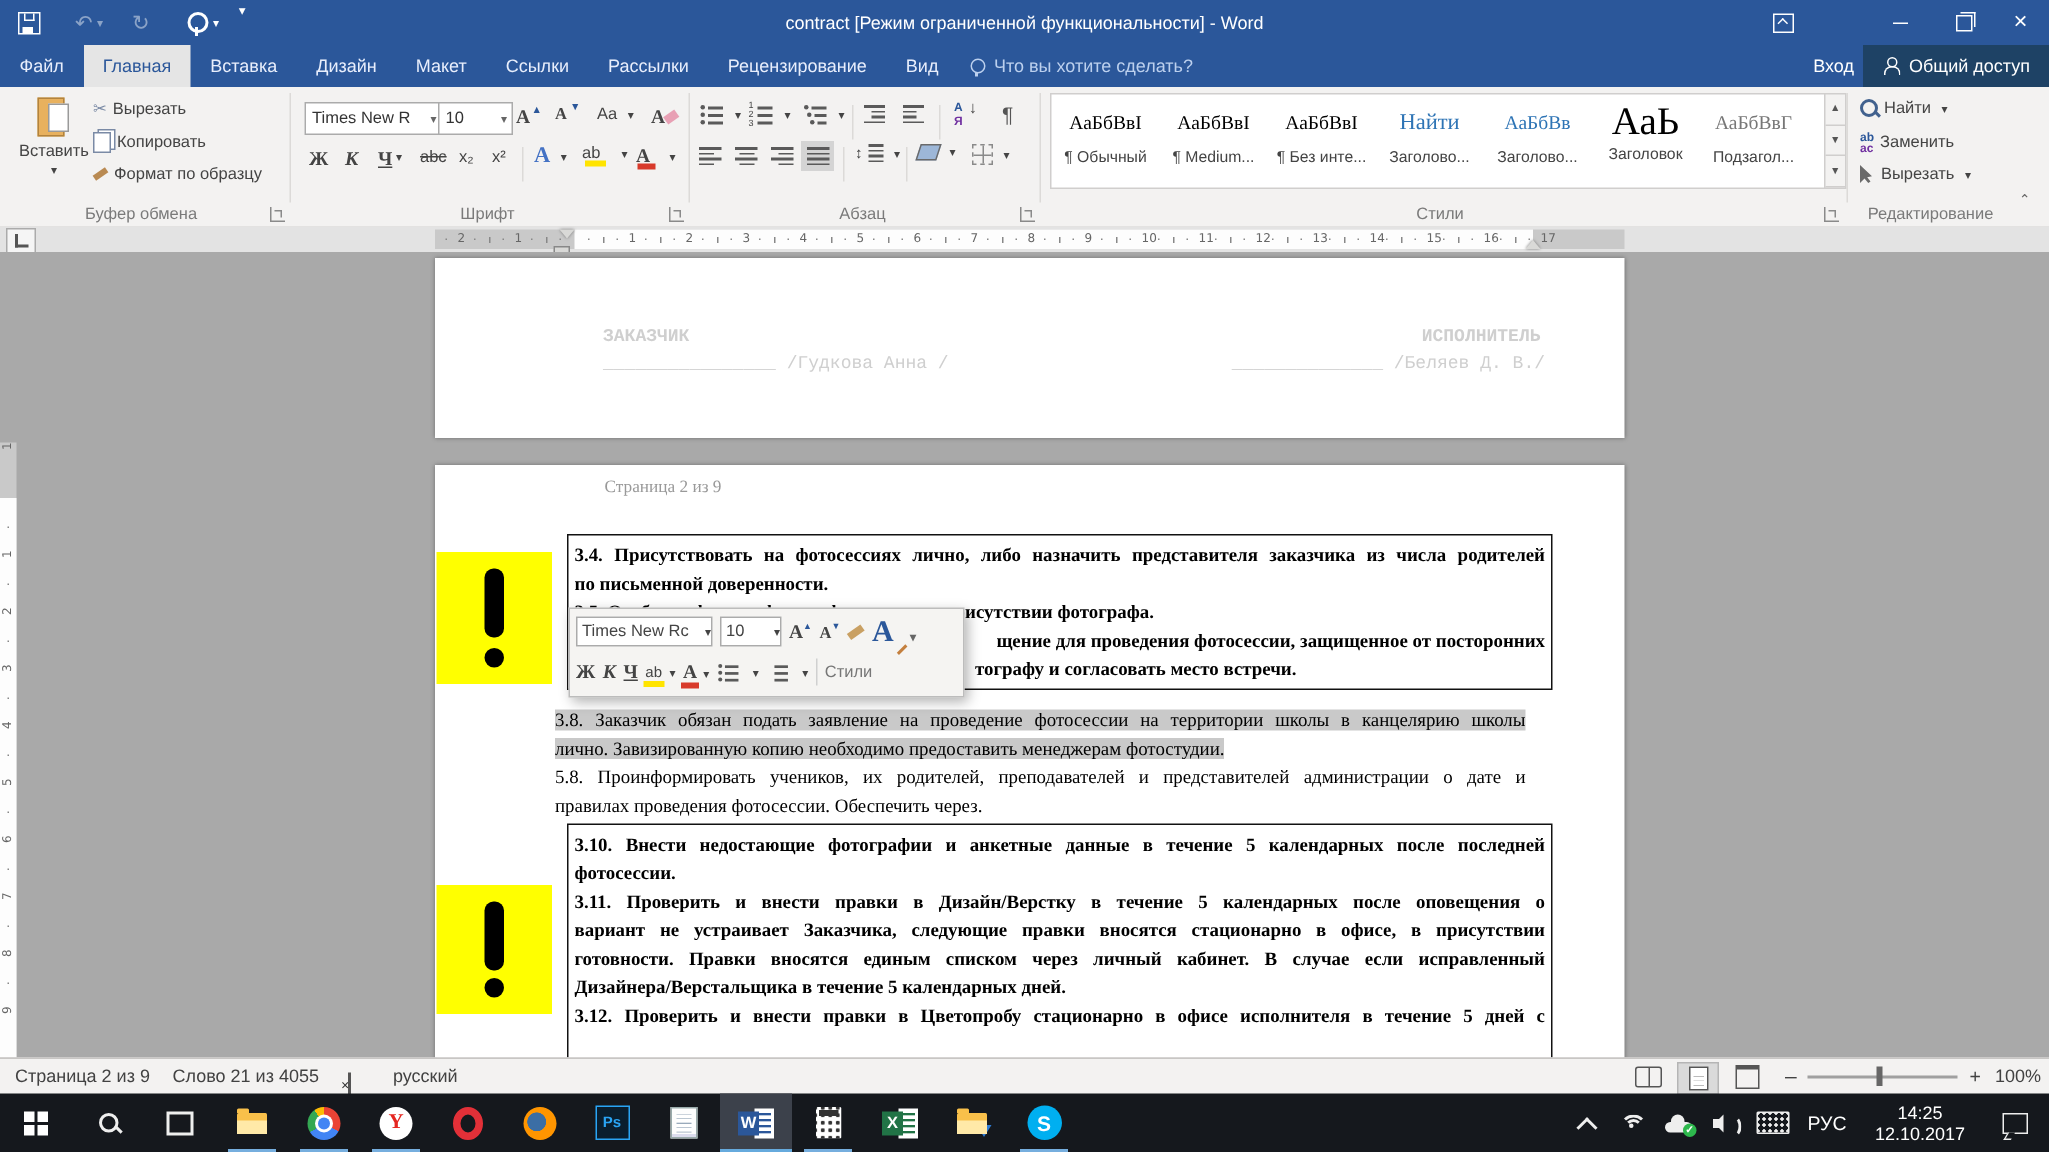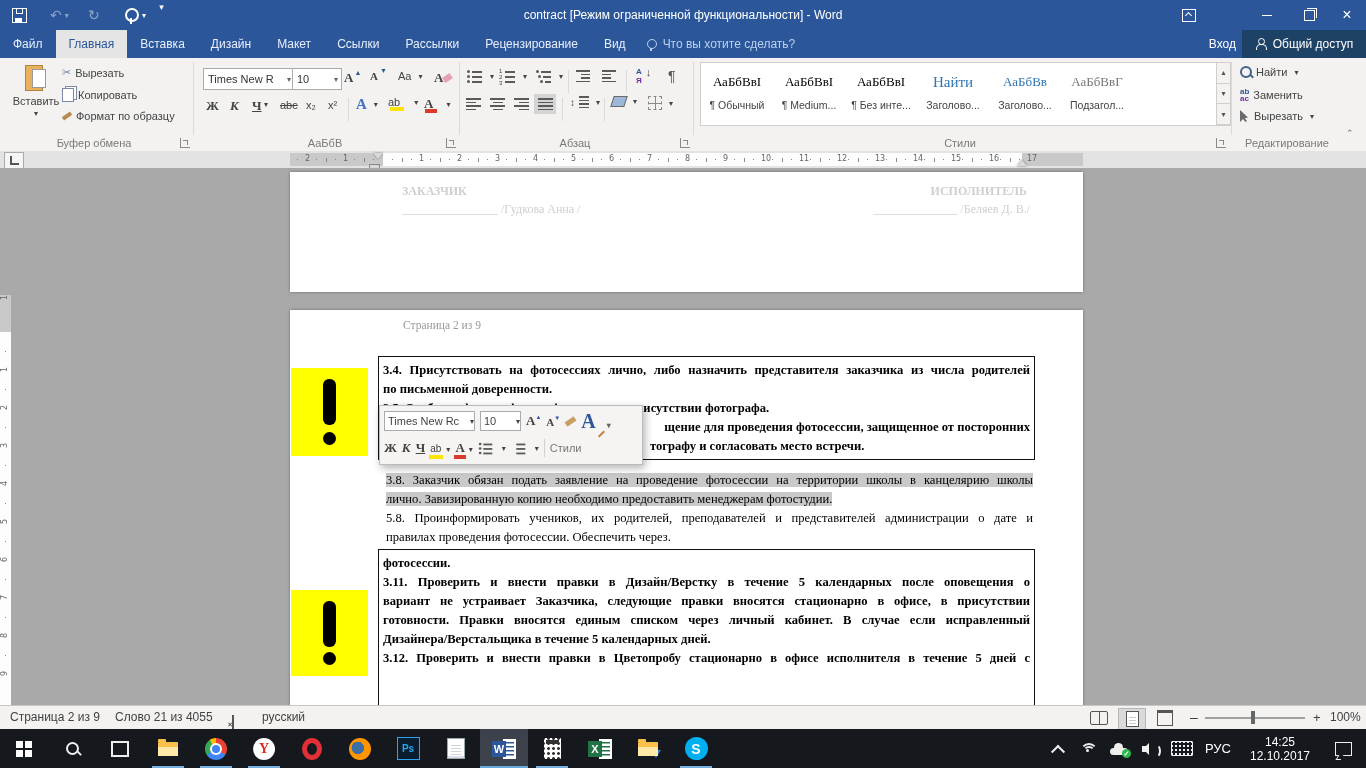--- a/index.html
+++ b/index.html
@@ -87,28 +87,28 @@
   .rdot{position:absolute;top:6px;width:1px;height:1px;background:#888;}
   .ind-tri-down{position:absolute;width:0;height:0;border-left:5px solid transparent;border-right:5px solid transparent;border-top:6px solid #d9d9d7;filter:drop-shadow(0 0 1px #777);}
   .ind-tri-up{position:absolute;width:0;height:0;border-left:5px solid transparent;border-right:5px solid transparent;border-bottom:6px solid #d9d9d7;filter:drop-shadow(0 0 1px #777);}
   .ind-box{position:absolute;width:9px;height:6px;background:#d9d9d7;border:1px solid #888;}
   
   #docarea{left:0;top:168px;width:1366px;height:537px;background:#a9a9a9;overflow:hidden;}
   #vruler{position:absolute;left:0;top:127px;width:11px;height:410px;background:#c9c9c9;}
   #vruler .vactive{position:absolute;left:0;top:37px;width:11px;bottom:0;background:#fdfdfd;}
   .vnum{position:absolute;left:2px;font-family:"DejaVu Sans",sans-serif;font-size:8px;color:#666;transform:rotate(-90deg);}
   .page{position:absolute;left:290px;width:793px;background:#fff;box-shadow:0 0 3px rgba(0,0,0,.35);}
-  .fade{color:#cfcfcf;font-family:Liberation Serif, serif;font-size:12px;}
+  .fade{color:#cfcfcf;font-family:Liberation Mono, monospace;font-size:12px;margin-top:33px;}
   .dline{position:relative;width:647px;font-family:"Liberation Serif",serif;font-size:12.6px;line-height:19px;color:#000;white-space:nowrap;}
   .jl{text-align:justify;text-align-last:justify;white-space:normal;}
   .rl{text-align:right;}
   .b .dline, .dline.b{font-weight:bold;}
   .hl{background:#c9c9c9;}
   .docbox{position:absolute;left:88px;width:647px;border:1px solid #111;padding:4px 4px 0 4px;}
-  .midlines{position:absolute;left:96px;width:655px;}
+  .midlines{position:absolute;left:80px;width:655px;}
   .warn{position:absolute;left:1px;width:77px;background:#ffff00;}
   .warn .bar{position:absolute;left:32px;top:11px;width:13px;height:46px;background:#000;border-radius:6px;}
   .warn .dot{position:absolute;left:32px;bottom:11px;width:13px;height:13px;background:#000;border-radius:50%;}
   
   #minitb{position:absolute;left:89px;top:95px;width:262px;height:58px;background:#f5f4f2;border:1px solid #bcbcbc;
           box-shadow:2px 3px 8px rgba(0,0,0,.3);font-size:11px;color:#444;}
   #minitb .row{position:absolute;left:4px;right:4px;height:26px;display:flex;align-items:center;gap:5px;}
   .mcombo{height:18px;background:#fff;border:1px solid #ababab;display:flex;align-items:center;padding-left:3px;overflow:hidden;font-size:11px;}
   .bigA{font-family:"Liberation Serif",serif;font-weight:bold;font-size:20px;color:#2b579a;}
   .pen{width:8px;height:2px;background:#c47f3e;transform:rotate(-45deg) translate(-4px,6px);}
@@ -306,21 +306,21 @@
     <div class="rbtn" style="left:388px;top:38px;">
         <span>ab</span>
         <span class="hlbar"></span>
         <span class="dd" style="margin-left:6px;">▾</span>
       </div>
     <div class="rbtn" style="left:424px;top:38px;">
         <span class="iconA">А</span>
         <span class="clrbar"></span>
         <span class="dd" style="margin-left:5px;">▾</span>
       </div>
-    <div class="glabel" style="left:196px;width:258px;">АаБбВ</div>
+    <div class="glabel" style="left:196px;width:258px;">Шрифт</div>
     <div class="launcher" style="left:446px;"></div>
     <div class="gsep" style="left:459px;"></div>
 
     <div class="rbtn" style="left:467px;top:12px;">
         <span class="bullist">
           <b style="top:0;"></b>
           <b style="top:5px;"></b>
           <b style="top:10px;"></b>
           <i style="top:1px;"></i>
           <i style="top:6px;"></i>
@@ -441,20 +441,24 @@
           <div class="sample ">АаБбВвI</div>
           <div class="sname">¶ Без инте...</div>
         </div>
         <div class="stylecard">
           <div class="sample s-blue">Найти</div>
           <div class="sname">Заголово...</div>
         </div>
         <div class="stylecard">
           <div class="sample s-blue2">АаБбВв</div>
           <div class="sname">Заголово...</div>
+        </div>
+        <div class="stylecard">
+          <div class="sample s-big">АаЬ</div>
+          <div class="sname">Заголовок</div>
         </div>
         <div class="stylecard">
           <div class="sample s-gray">АаБбВвГ</div>
           <div class="sname">Подзагол...</div>
         </div>
       </div>
     <div class="scrollcol" style="left:1216px;top:4px;height:62px;">
         <div>▲</div>
         <div>▼</div>
         <div>▼</div>
@@ -614,20 +618,21 @@
         </div>
 
       <div class="midlines" style="top:161px;" id="midlines">
           <div class="dline jl"><span class="hl">3.8. Заказчик обязан подать заявление на проведение фотосессии на территории школы в канцелярию школы</span></div>
           <div class="dline"><span class="hl">лично. Завизированную копию необходимо предоставить менеджерам фотостудии.</span></div>
           <div class="dline jl"><span>5.8. Проинформировать учеников, их родителей, преподавателей и представителей администрации о дате и</span></div>
           <div class="dline"><span>правилах проведения фотосессии. Обеспечить через.</span></div>
         </div>
 
       <div class="docbox b" style="top:239px;height:175px;" id="box2">
+          <div class="dline jl b"><span>3.10. Внести недостающие фотографии и анкетные данные в течение 5 календарных после последней</span></div>
           <div class="dline b"><span>фотосессии.</span></div>
           <div class="dline jl b"><span>3.11. Проверить и внести правки в Дизайн/Верстку в течение 5 календарных после оповещения о</span></div>
           <div class="dline jl b"><span>вариант не устраивает Заказчика, следующие правки вносятся стационарно в офисе, в присутствии</span></div>
           <div class="dline jl b"><span>готовности. Правки вносятся единым списком через личный кабинет. В случае если исправленный</span></div>
           <div class="dline b"><span>Дизайнера/Верстальщика в течение 5 календарных дней.</span></div>
           <div class="dline jl b"><span>3.12. Проверить и внести правки в Цветопробу стационарно в офисе исполнителя в течение 5 дней с</span></div>
         </div>
 
       <div id="minitb">
         <div class="row" style="top:2px;">

